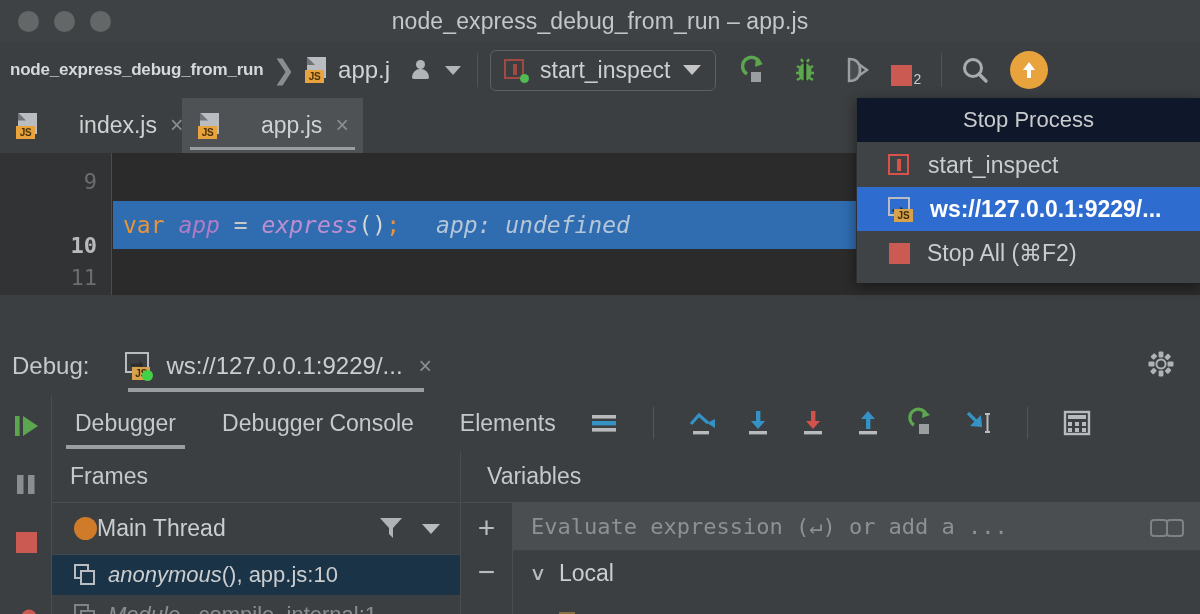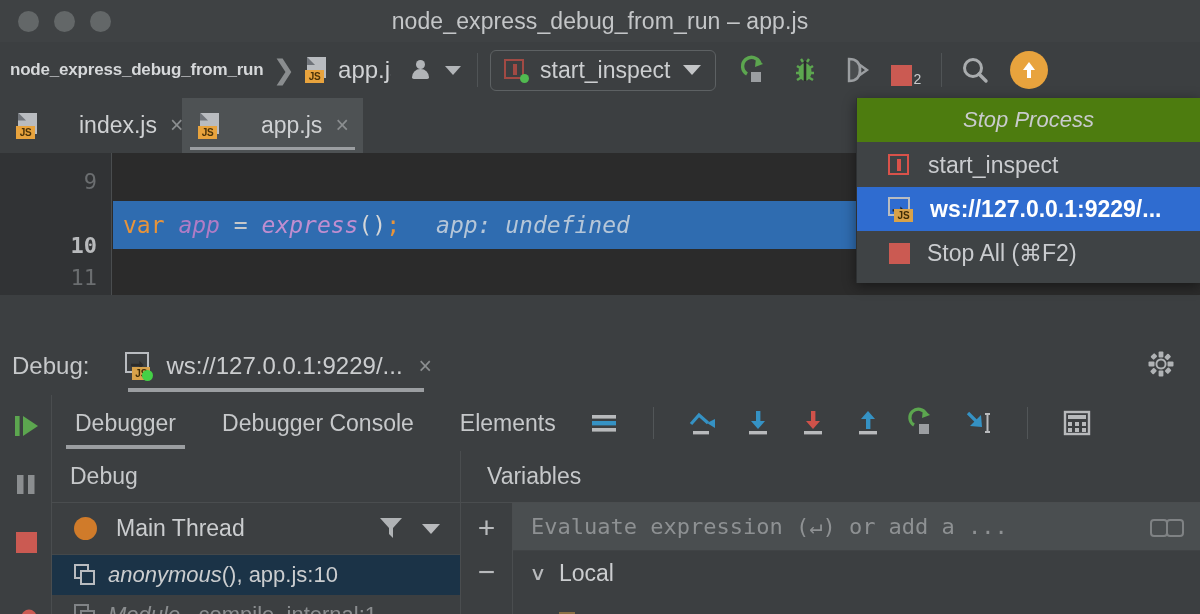--- a/index.html
+++ b/index.html
@@ -177,21 +177,21 @@
 
   
   .popup {
     position: absolute; left: 856px; top: 98px; width: 344px; height: 185px;
     background: #4b4f51; border-left: 1px solid #2e3133;
     box-shadow: 0 3px 12px rgba(0,0,0,.45);
     z-index: 40;
   }
   .popup-title {
     height: 44px; display: flex; align-items: center; justify-content: center;
-    font-size: 22px; color: #c9cbcd; background: #4d7c0f; font-style: italic;
+    font-size: 22px; color: #c9cbcd; background: #0f172a;
   }
   .popup-body { background: #3f4345; height: 141px; padding-top: 1px; }
   .pop-item {
     height: 44px; display: flex; align-items: center; padding-left: 30px; gap: 17px;
   }
   .pop-item.sel { background: #2f6cd0; }
   .pop-label { font-size: 23px; color: #cacccf; white-space: nowrap; }
   .pop-item.sel .pop-label { color: #ffffff; font-weight: bold; }
 
   .si-icon { position: relative; width: 24px; height: 24px; flex: 0 0 24px; }
@@ -293,21 +293,21 @@
   .panel-head {
     height: 52px; display: flex; align-items: center;
     border-bottom: 1px solid #4a4d4f;
   }
   .panel-head-label { font-size: 23px; color: #c6c8ca; margin-left: 18px; }
   .thread-row {
     height: 52px; display: flex; align-items: center; padding-left: 22px;
     border-bottom: 1px solid #44484a;
   }
   .thread-dot { width: 23px; height: 23px; border-radius: 50%; background: #d07b2a; }
-  .thread-label { font-size: 23px; color: #cbcdcf; margin-left: 19px; }
+  .thread-label { font-size: 23px; color: #cbcdcf; }
   .filter-ico { margin-left: auto; margin-right: 16px; }
   .thread-caret {
     width: 0; height: 0; border-left: 9px solid transparent;
     border-right: 9px solid transparent; border-top: 10px solid #b8babc;
     margin-right: 20px;
   }
   .frame-row {
     height: 40px; display: flex; align-items: center; padding-left: 22px; gap: 12px;
   }
   .frame-row.sel { background: #1b3347; }
@@ -655,21 +655,21 @@
             </g>
           </svg>
         </span>
       </span>
     </div>
 
     <div class="panels">
 
       <div class="frames-panel">
         <div class="panel-head">
-          <span class="panel-head-label">Debug</span>
+          <span class="panel-head-label">Frames</span>
         </div>
         <div class="thread-row">
           <span class="thread-dot"></span>
           <span class="thread-label">Main Thread</span>
           <span class="filter-ico">
             <svg width="30" height="30" viewBox="0 0 30 30">
               <path d="M4 6 H26 L17 16 V26 L13 22 V16 Z" fill="#b0b3b5"></path>
             </svg>
           </span>
           <span class="thread-caret"></span>

